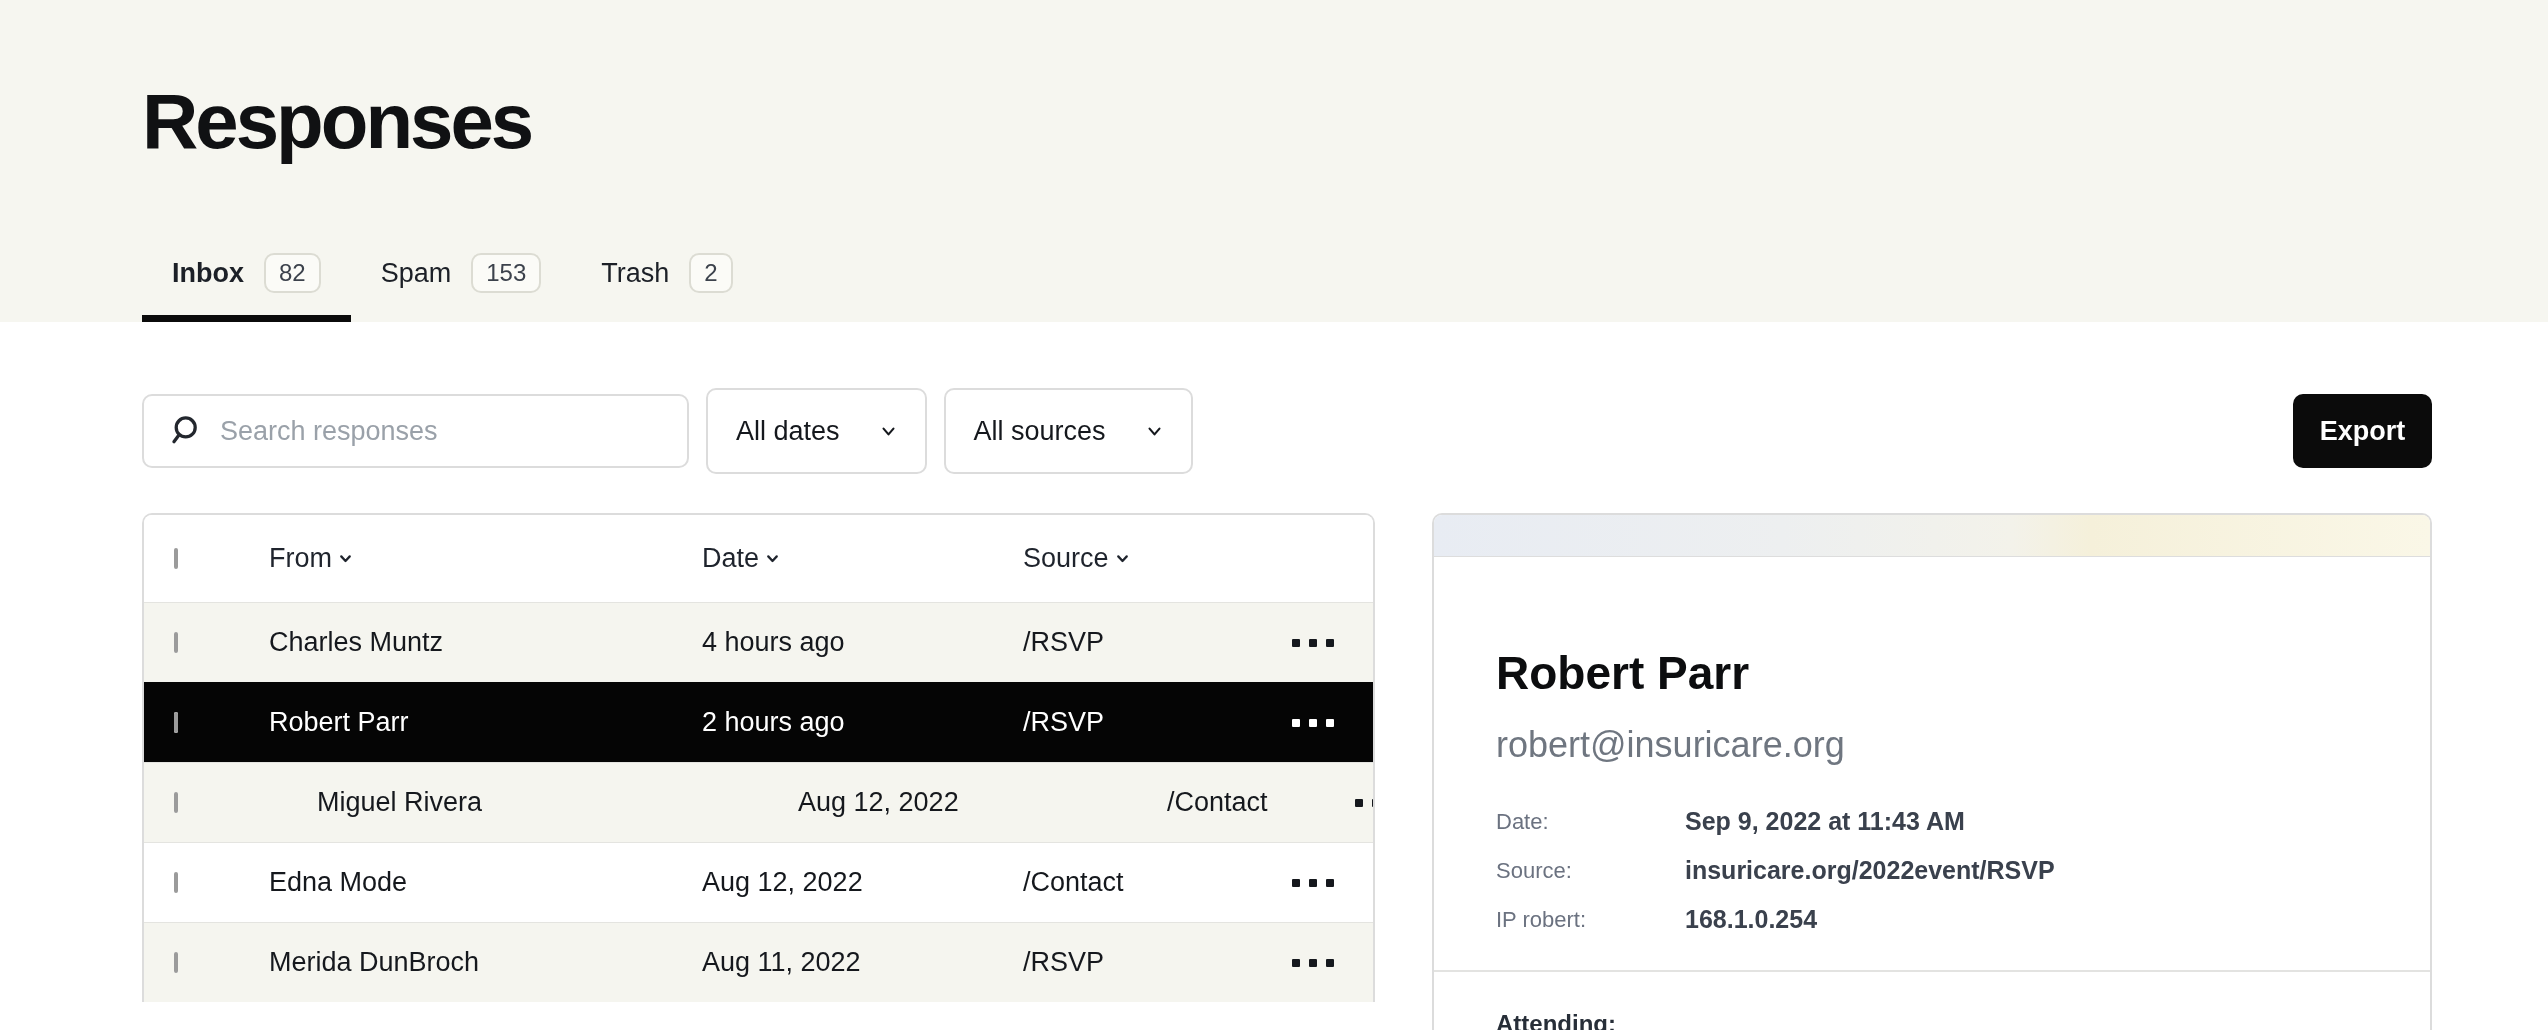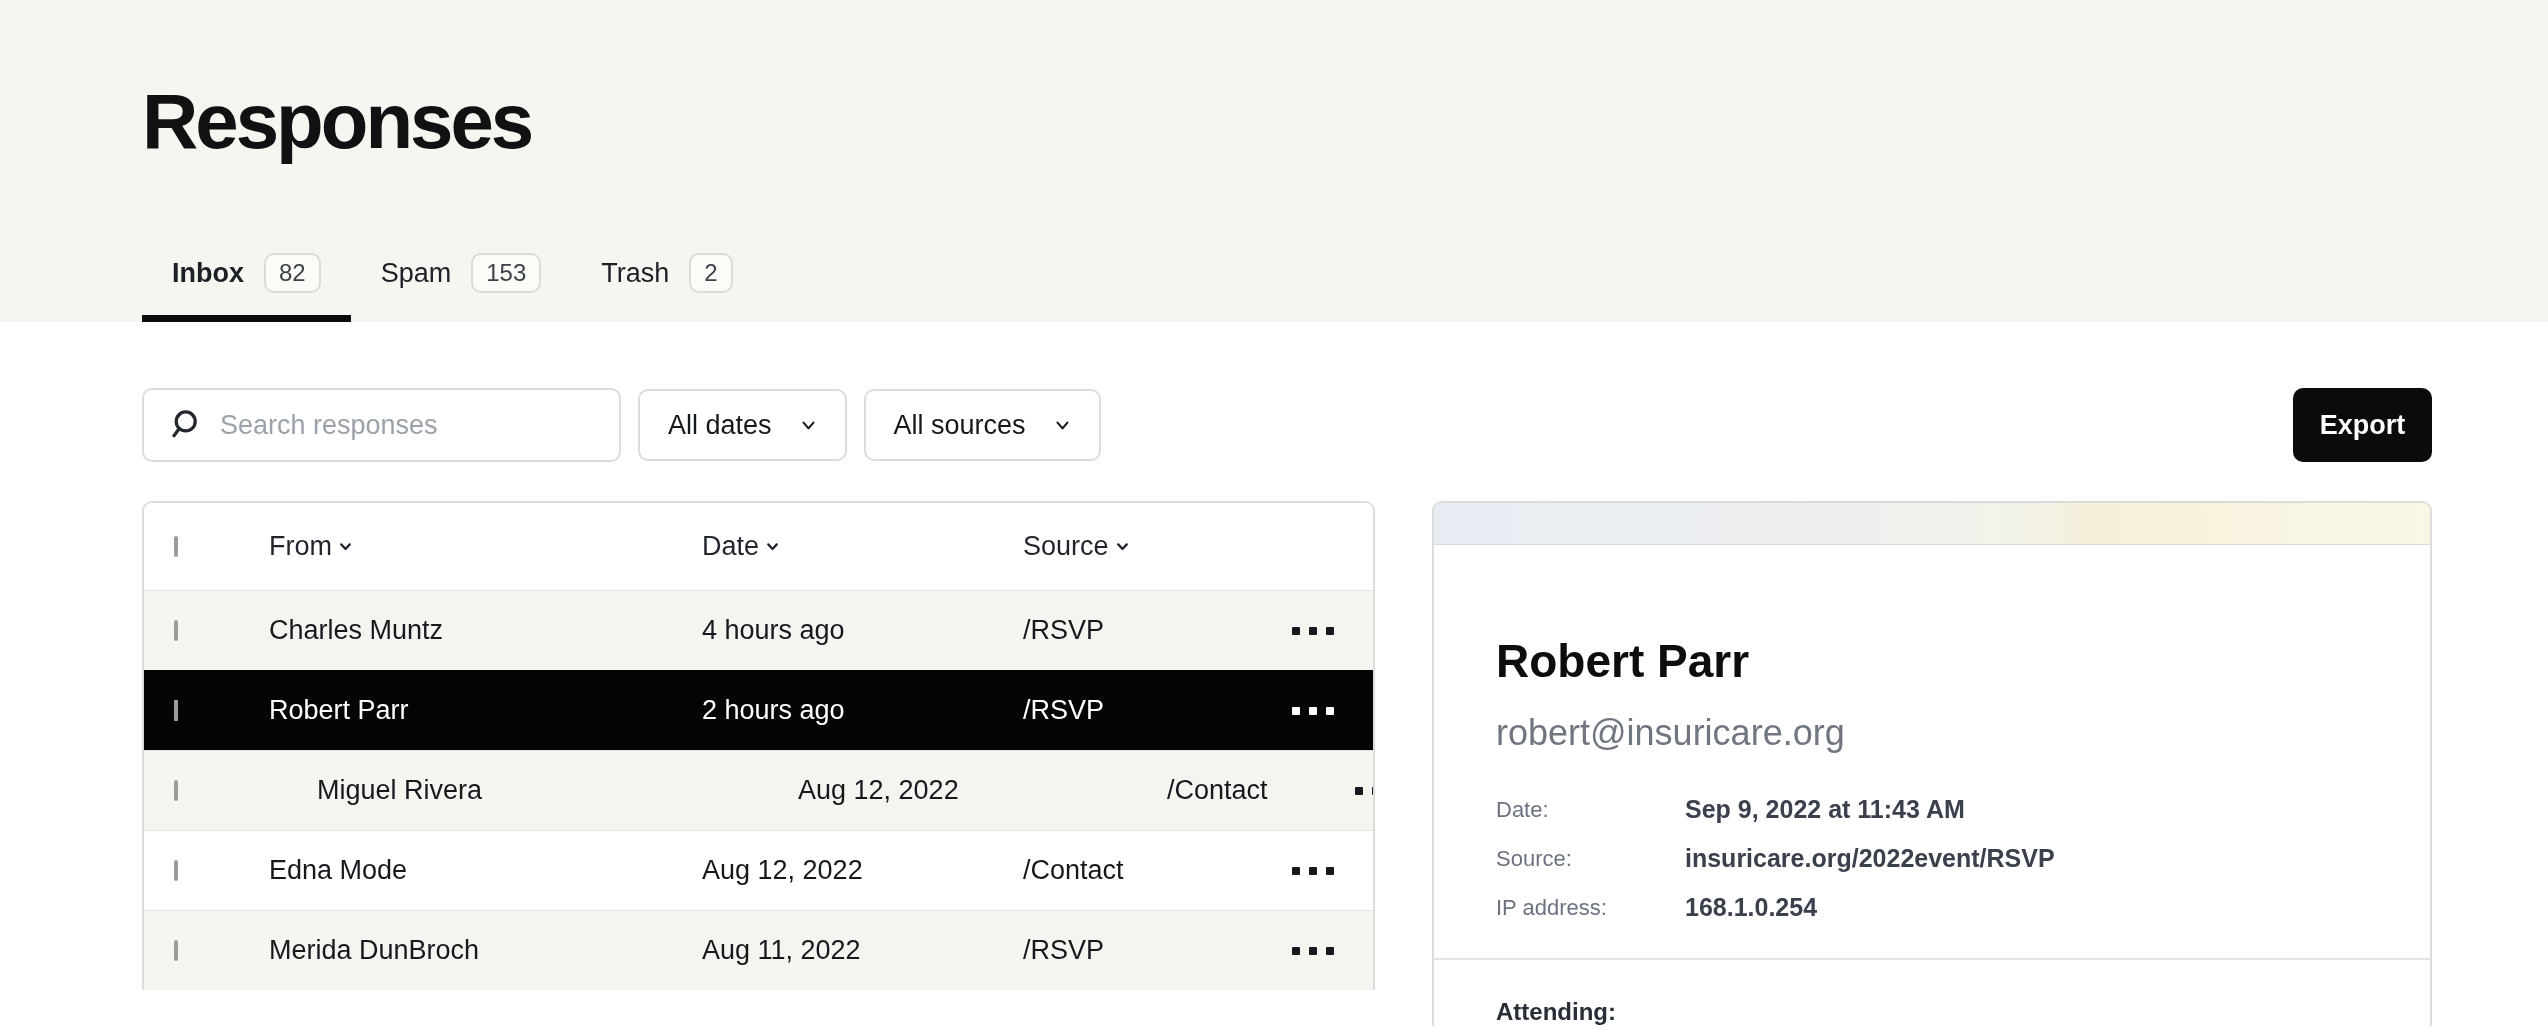--- a/index.html
+++ b/index.html
@@ -30,32 +30,32 @@
   .tab-badge {
     border:2px solid #dcdcd3; border-radius:10px; background:#fbfbf7;
     padding:4px 13px; font-size:24px; color:#3c424c;
   }
 
   
   .content { padding:0 116px 0 142px; }
 
   .toolbar { margin-top:66px; display:flex; align-items:center; }
   .search-box {
-    width:479px; height:74px; background:#fff;
+    width:547px; height:74px; background:#fff;
     border:2px solid #dcdcdc; border-radius:10px;
     display:flex; align-items:center; padding:0 24px; gap:18px;
   }
   .search-box input {
     border:none; outline:none; flex:1; font-size:27px;
     font-family:inherit; color:#15181d; background:transparent;
   }
   .search-box input::placeholder { color:#9aa1a9; }
   .dropdown {
-    height:72px; background:#fff; border:2px solid #dcdcdc; border-radius:10px;
-    display:flex; align-items:center; gap:28px; padding:0 28px;
+    height:86px; background:#fff; border:2px solid #dcdcdc; border-radius:10px;
+    display:flex; align-items:center; gap:40px; padding:0 28px;
     font-size:27px; color:#15181d; margin-left:17px; cursor:pointer;
   }
   .export-btn {
     margin-left:auto; width:139px; height:74px;
     background:#0b0b0b; color:#fff; border:none; border-radius:10px;
     font-size:27px; font-weight:600; font-family:inherit; cursor:pointer;
   }
 
   .main { display:flex; gap:57px; margin-top:39px; align-items:flex-start; }
 
@@ -274,21 +274,21 @@
         <div class="meta">
           <div class="meta-row">
             <span class="meta-label">Date:</span>
             <span class="meta-value">Sep 9, 2022 at 11:43 AM</span>
           </div>
           <div class="meta-row">
             <span class="meta-label">Source:</span>
             <span class="meta-value">insuricare.org/2022event/RSVP</span>
           </div>
           <div class="meta-row">
-            <span class="meta-label">IP address:</span>
+            <span class="meta-label">IP robert:</span>
             <span class="meta-value">168.1.0.254</span>
           </div>
         </div>
       </div>
       <hr class="panel-divider">
       <div class="section-heading">Attending:</div>
     </div>
 
   </div>
 </div>

